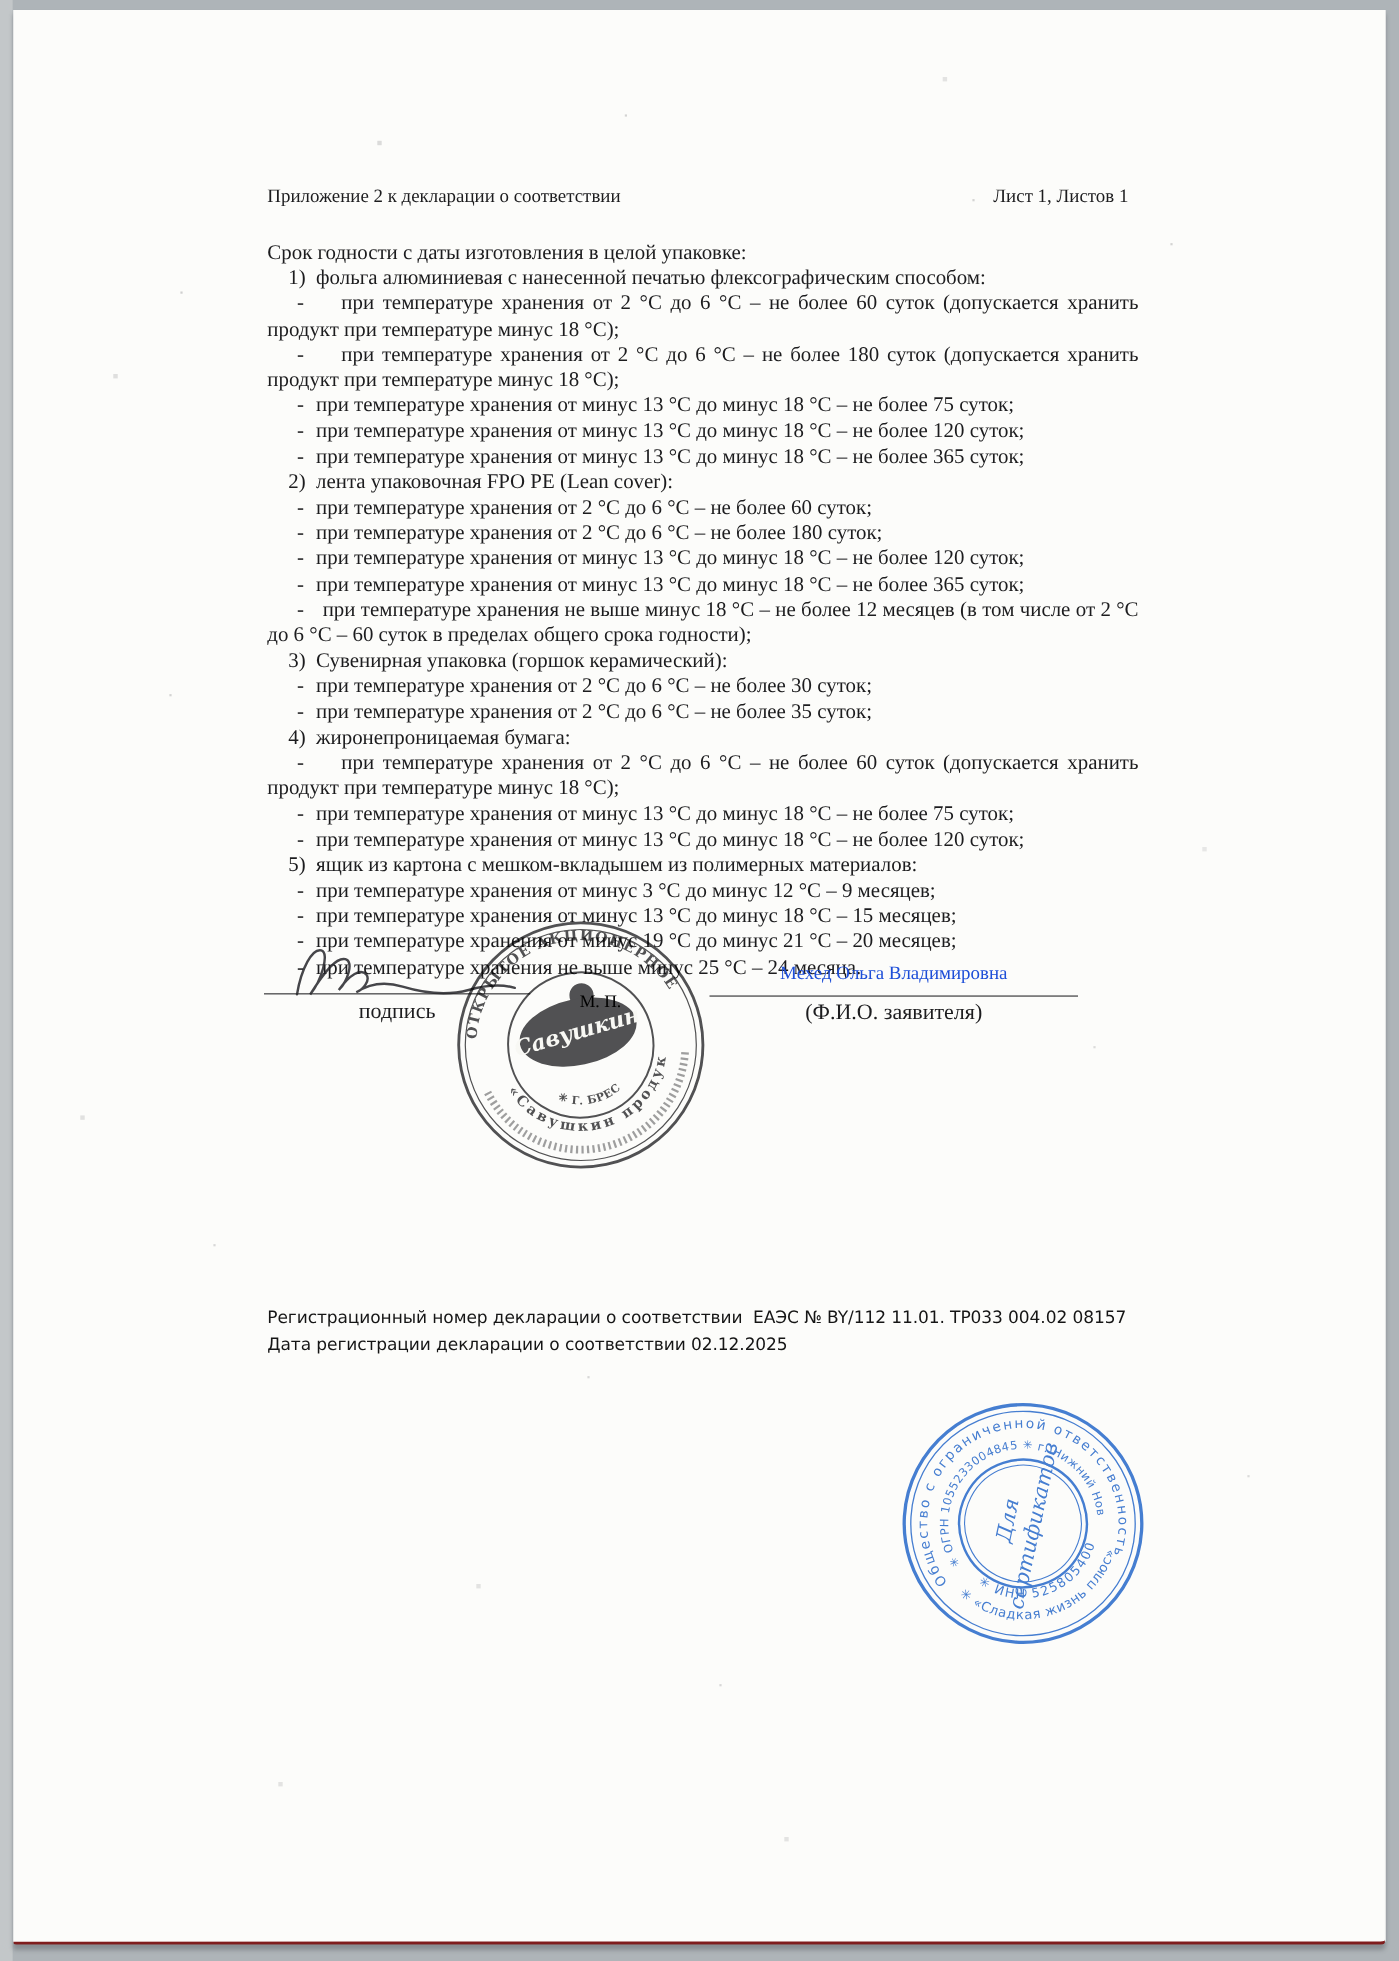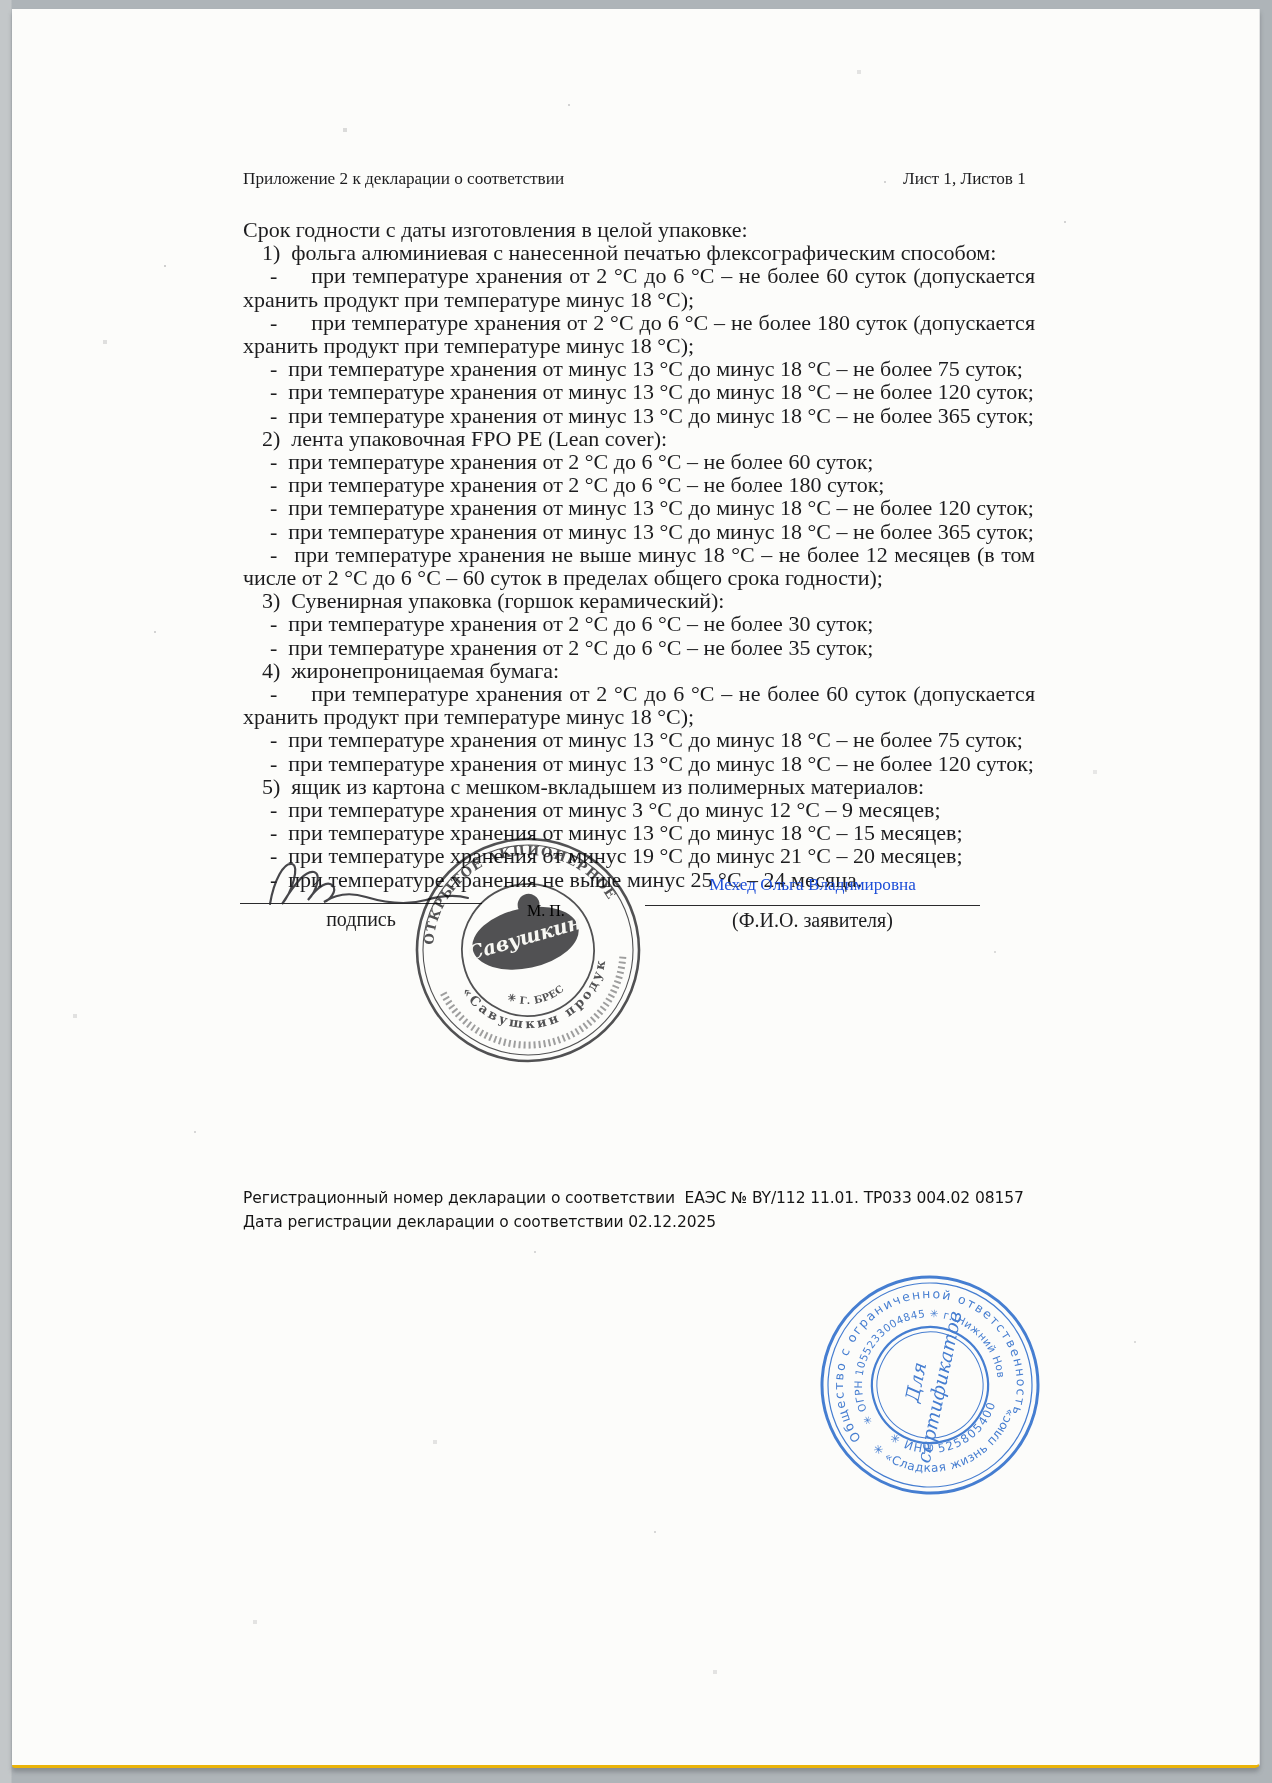--- a/index.html
+++ b/index.html
@@ -5,29 +5,29 @@
   html,body{margin:0;padding:0;}
   body{
     width:1272px;height:1783px;
     background:linear-gradient(90deg,#c3c7c9 0px,#c3c7c9 11px,#aeb4b8 12px);
     position:relative;overflow:hidden;
     font-family:"Liberation Serif","DejaVu Serif",serif;
   }
   .page{
     position:absolute;left:12px;top:9px;width:1247px;height:1756px;
     background:#fcfcfa;
-    border-bottom:3px solid #eab308;
+    border-bottom:3px solid #7f1d1d;
     border-right:1px solid #e2e3e3;
     border-radius:0 0 5px 3px;
     box-shadow:0 4px 4px rgba(90,95,100,.45);
   }
   .hdr{position:absolute;font-size:17.2px;color:#1c1c1e;white-space:nowrap;}
   #doc-lines{
     position:absolute;left:231px;top:209px;width:792px;
-    font-size:22px;line-height:23.2px;color:#1c1c1e;
+    font-size:19px;line-height:23.2px;color:#1c1c1e;
   }
   .line{margin:0;text-align:justify;}
   .line.plain{text-indent:0;}
   .line.num{text-indent:19px;}
   .line.dash,.line.dash-mid,.line.dash-wide{text-indent:27px;}
   .line.dash .dash-mark{margin-right:11px;}
   .line.dash-mid .dash-mark{margin-right:17px;}
   .line.dash-wide .dash-mark{margin-right:34px;}
   .sigline{position:absolute;height:0;border-top:1.6px solid #2a2a2c;}
   .sigcap{position:absolute;text-align:center;font-size:20px;color:#1d1d1f;}

